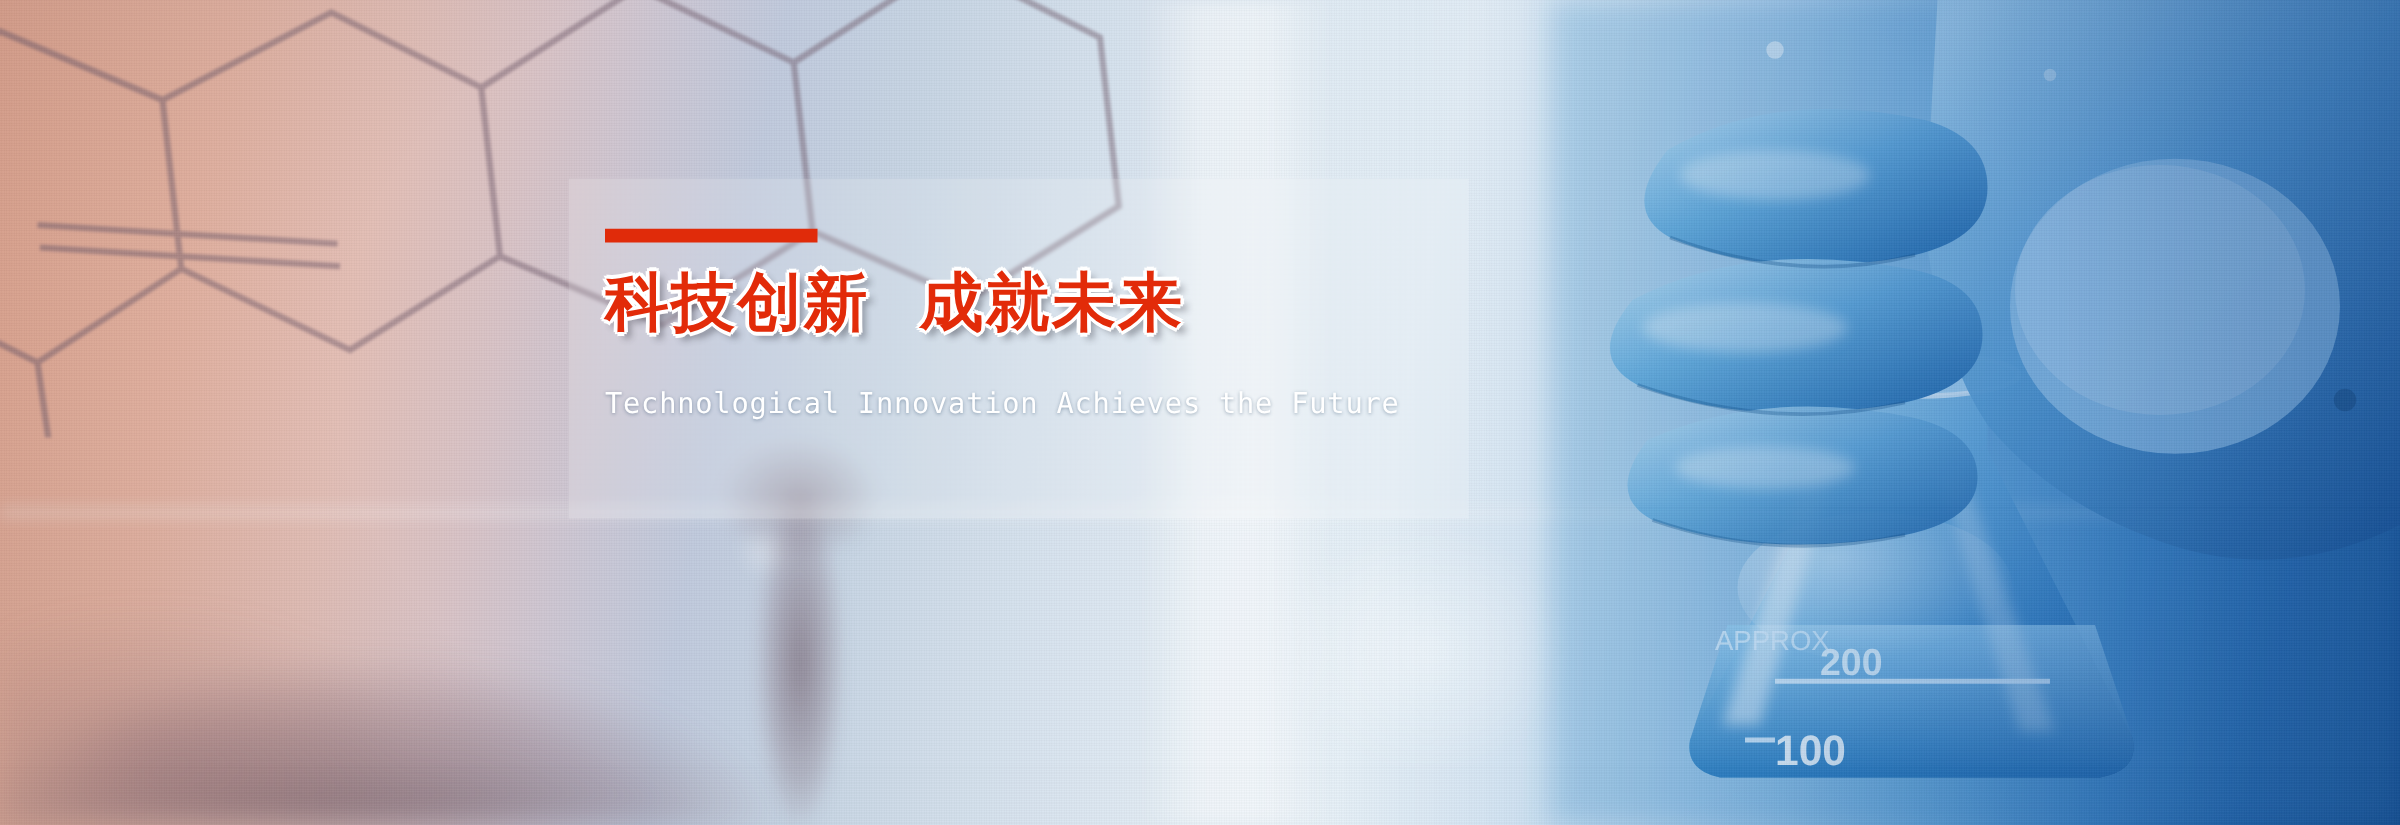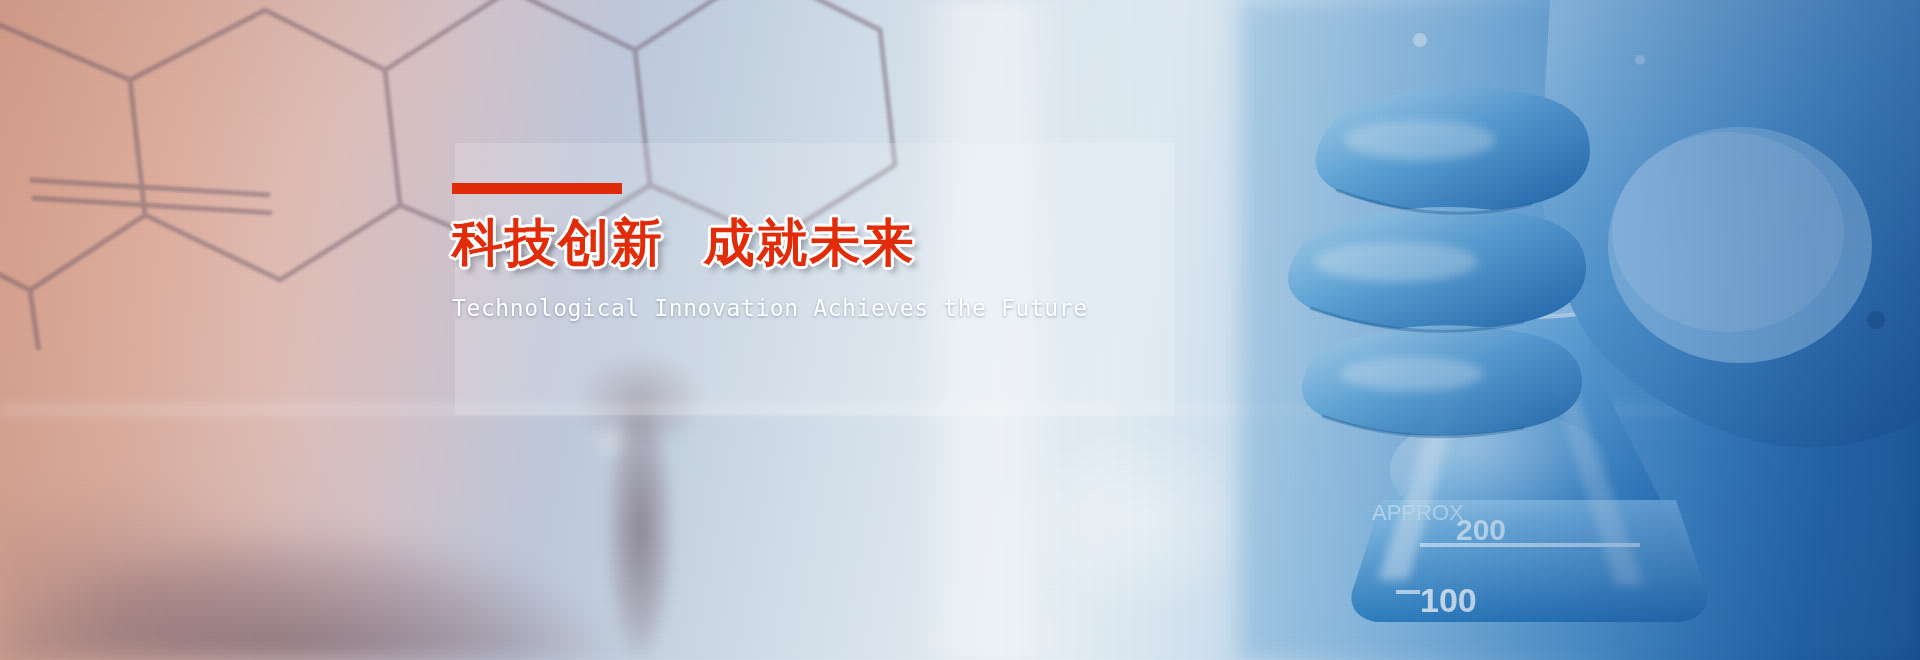--- a/index.html
+++ b/index.html
@@ -134,21 +134,21 @@
     left: 455px;
     top: 143px;
     width: 720px;
     height: 272px;
     background: rgba(255,255,255,0.17);
     backdrop-filter: blur(1px);
   }
 
   #hero-inner {
     position: absolute;
-    left: 452px;
+    left: 484px;
     top: 143px;
     width: 720px;
   }
 
   .accent-bar {
     width: 170px;
     height: 11px;
     margin-top: 40px;
     background: #e02b0a;
   }
@@ -164,21 +164,21 @@
     text-shadow:
       -2px -2px 0 #ffffff,  2px -2px 0 #ffffff,
       -2px  2px 0 #ffffff,  2px  2px 0 #ffffff,
       -3px  0   0 #ffffff,  3px  0   0 #ffffff,
        0   -3px 0 #ffffff,  0    3px 0 #ffffff,
        5px  5px 6px rgba(40,40,50,0.45);
     white-space: pre;
   }
 
   .subhead {
-    margin-top: 24px;
+    margin-top: 39px;
   }
   .subhead .line {
     font-family: "DejaVu Sans Mono", "Liberation Mono", monospace;
     font-size: 23px;
     line-height: 31px;
     letter-spacing: 0.6px;
     color: #ffffff;
     text-shadow: 0 1px 3px rgba(30,60,90,0.40);
     white-space: pre;
   }

